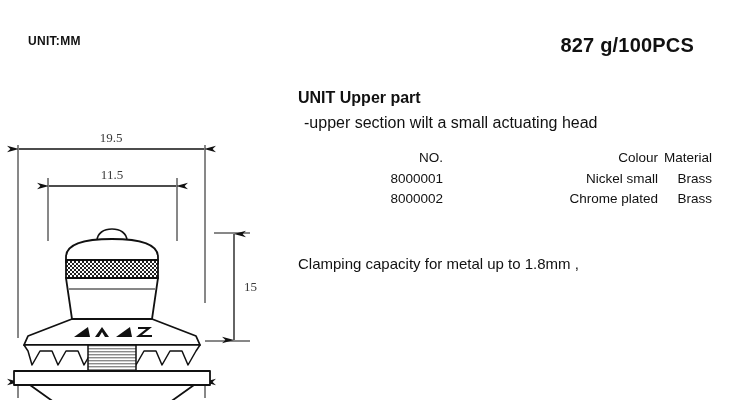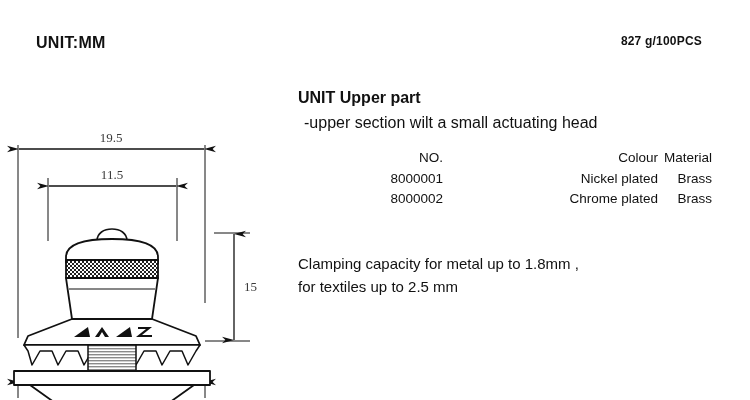--- a/index.html
+++ b/index.html
@@ -12,32 +12,32 @@
     height: 400px;
     position: relative;
     overflow: hidden;
     font-family: "Liberation Sans", sans-serif;
     color: #111111;
   }
 
   
   #unit-label {
     position: absolute;
-    left: 36px;
+    left: 28px;
     top: 34px;
-    font-size: 16px;
+    font-size: 12px;
     font-weight: bold;
     letter-spacing: 0.3px;
     white-space: nowrap;
   }
   #weight-label {
     position: absolute;
-    right: 48px;
+    right: 56px;
     top: 34px;
-    font-size: 12px;
+    font-size: 20px;
     font-weight: bold;
     letter-spacing: 0.2px;
     white-space: nowrap;
   }
 
   
   #drawing-panel {
     position: absolute;
     left: 0px;
     top: 95px;
@@ -213,29 +213,28 @@
     <thead>
       <tr>
         <th>NO.</th>
         <th>Colour</th>
         <th>Material</th>
       </tr>
     </thead>
     <tbody>
       <tr>
         <td>8000001</td>
-        <td>Nickel plated</td>
+        <td>Nickel small</td>
         <td>Brass</td>
       </tr>
       <tr>
         <td>8000002</td>
         <td>Chrome plated</td>
         <td>Brass</td>
       </tr>
     </tbody>
   </table>
 
   <div id="notes">
     <div class="note-line">Clamping capacity for metal up to 1.8mm ,</div>
-    <div class="note-line">for textiles up to 2.5 mm</div>
   </div>
 
 </div>
 
 </body></html>

